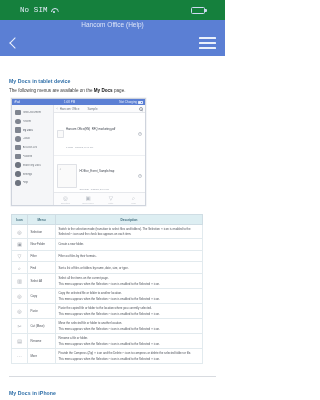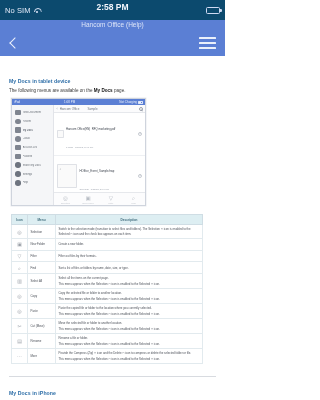--- a/index.html
+++ b/index.html
@@ -6,23 +6,23 @@
   html, body {
     width: 225px; height: 400px;
     font-family: "Liberation Sans", sans-serif;
     background: #ffffff;
     overflow: hidden;
   }
   #app { width: 225px; height: 400px; position: relative; background:#fff; }
 
   
   .statusbar {
-    height: 20px; background: #0c4a6e; color: #e6ecfa;
-    display: flex; align-items: center; padding: 0 5px;
-    font-size: 7.5px; position: relative;
+    height: 20px; background: #15803d; color: #e6ecfa;
+    display: flex; align-items: center; padding: 0 20px;
+    font-size: 7.5px; position: relative; font-family: Liberation Mono, monospace;
   }
   .sb-left { display:flex; align-items:center; gap:3px; }
   .sb-carrier { letter-spacing: .1px; }
   .wifi { width: 7px; height: 7px; position: relative; display:inline-block; }
   .wifi::before {
     content:""; position:absolute; left:0; top:1px;
     width:6px; height:6px; border:1.2px solid #dbe4f7;
     border-radius:50%; clip-path: polygon(0 0,100% 0,100% 55%,0 55%);
   }
   .wifi::after {
@@ -189,21 +189,20 @@
 </head>
 <body>
 
 <div id="app">
 
   <div class="statusbar">
     <div class="sb-left">
       <span class="sb-carrier">No SIM</span>
       <span class="wifi"></span>
     </div>
-    <div class="sb-center">2:58 PM</div>
     <div class="sb-right">
       <span class="battery"><i class="battery-fill"></i></span>
     </div>
   </div>
 
   <div class="pagetitle-bar">Hancom Office (Help)</div>
 
   <div class="navbar">
     <div class="back-chevron"></div>
     <div class="hamburger">

